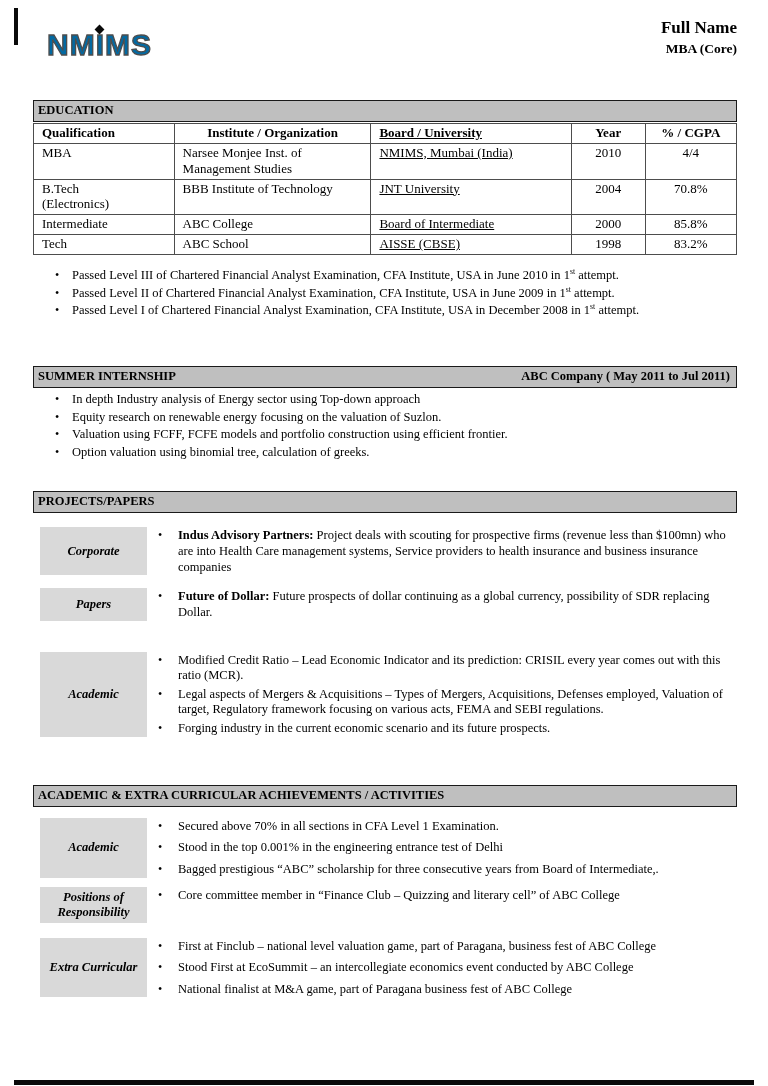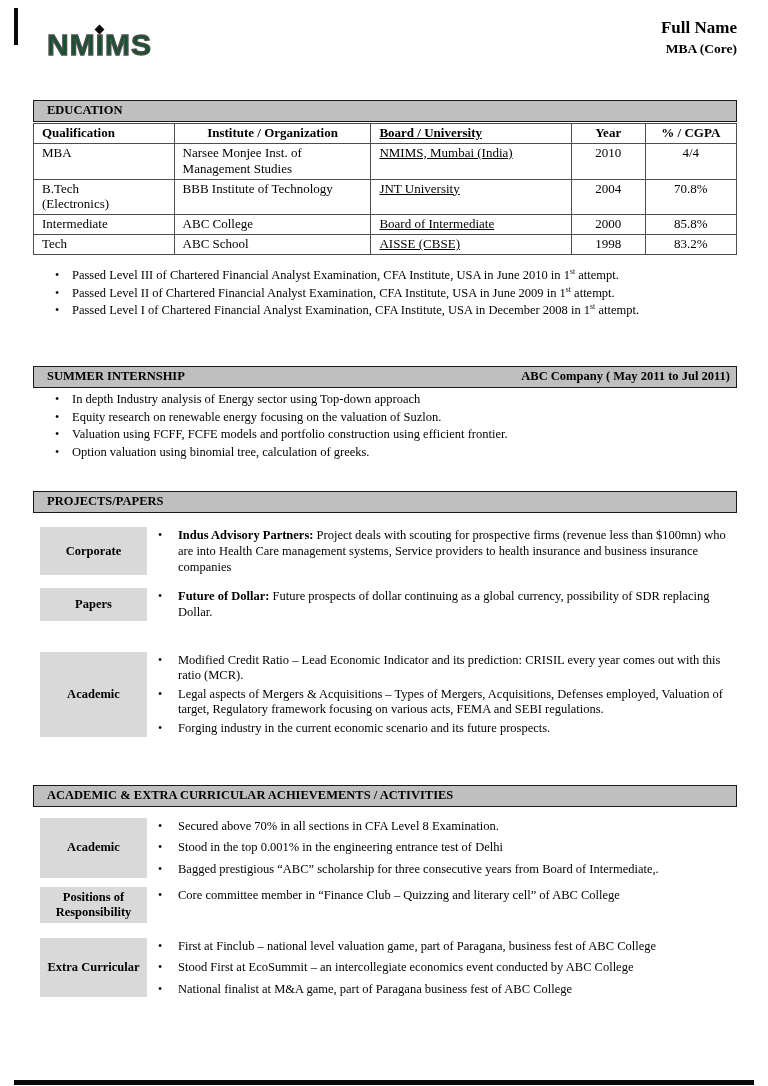--- a/index.html
+++ b/index.html
@@ -4,30 +4,30 @@
 <style>
   html,body{margin:0;padding:0;}
   body{width:768px;height:1086px;background:#ffffff;font-family:"Liberation Serif",serif;color:#000;position:relative;overflow:hidden;}
   .page{padding:0 31px 0 33px;}
   .page-left-tick{position:absolute;left:14px;top:8px;width:4px;height:37px;background:#0a0a0a;}
   .page-bottom-bar{position:absolute;left:14px;right:14px;bottom:1px;height:5px;background:#0a0a0a;}
 
   
   .header{display:flex;justify-content:space-between;align-items:flex-start;padding-top:16px;}
   .logo{position:relative;margin:14px 0 0 14px;font-family:"Liberation Sans",sans-serif;font-weight:bold;
-        font-size:30px;line-height:1;letter-spacing:1px;color:#14532d;-webkit-text-stroke:1.3px #4d4d4d;}
+        font-size:30px;line-height:1;letter-spacing:1px;color:#0369a1;-webkit-text-stroke:1.3px #4d4d4d;}
   .logo-diamond{position:absolute;top:-4px;left:49px;width:7px;height:7px;background:#0a0a0a;transform:rotate(45deg);}
   .id-block{text-align:right;padding-top:2px;}
   .name{font-size:17px;font-weight:bold;line-height:1.15;}
   .program{font-size:13.5px;font-weight:bold;margin-top:3px;}
   .contact{font-size:12.5px;margin-top:5px;}
 
   
   .sec-bar{display:flex;justify-content:space-between;align-items:center;background:#bfbfbf;border:1px solid #1a1a1a;
-           padding:2px 6px 3px 13px;font-size:12.5px;font-weight:bold;line-height:1.2;}
+           padding:2px 6px 3px 4px;font-size:12.5px;font-weight:bold;line-height:1.2;}
   .sec-education{margin-top:40px;}
   .sec-internship{margin-top:47px;}
   .sec-projects{margin-top:31px;}
   .sec-achievements{margin-top:48px;}
 
   
   .edu-table{width:100%;border-collapse:collapse;margin-top:1px;font-size:13px;border:1.5px solid #1a1a1a;table-layout:fixed;}
   .edu-table th,.edu-table td{border:1px solid #4d4d4d;padding:1px 5px 2px;vertical-align:top;line-height:1.22;}
   .edu-table th{font-weight:bold;}
   .edu-table td{white-space:pre-line;}
@@ -44,21 +44,21 @@
   .dot{flex:none;width:17px;font-size:12px;}
   .btext{flex:1;}
   .blist{padding:0 2px 0 22px;}
   .edu-bullets{margin-top:13px;}
   .int-bullets{margin-top:4px;}
   sup{font-size:0.62em;vertical-align:super;line-height:0;}
 
   
   .group{display:flex;align-items:stretch;margin-left:7px;}
   .glabel{flex:none;width:97px;background:#d9d9d9;display:flex;align-items:center;justify-content:center;
-          text-align:center;font-weight:bold;font-size:12.5px;line-height:1.2;padding:3px 5px;}
+          text-align:center;font-weight:bold;font-size:12.5px;line-height:1.2;padding:3px 5px;font-style:italic;}
   .gbullets{flex:1;margin-left:11px;padding-top:1px;}
   .gbullets .dot{width:20px;}
   .gbullets .bullet{margin-bottom:3px;}
   .gbullets .bullet:last-child{margin-bottom:0;}
   .ach .gbullets .bullet{margin-bottom:6px;}
   .ach .gbullets .bullet:last-child{margin-bottom:0;}
   .g-corporate{margin-top:14px;margin-bottom:13px;}
   .g-papers{margin-bottom:31px;}
   .g-acad{margin-top:11px;margin-bottom:9px;}
   .g-positions{margin-bottom:15px;}
@@ -219,21 +219,21 @@
 
   <div class="sec-bar sec-achievements">
     <span>ACADEMIC &amp; EXTRA CURRICULAR ACHIEVEMENTS / ACTIVITIES</span>
   </div>
 
   <div class="group ach g-acad">
     <div class="glabel">Academic</div>
     <div class="gbullets">
       <div class="bullet">
         <span class="dot">•</span>
-        <span class="btext">Secured above 70% in all sections in CFA Level 8 Examination.</span>
+        <span class="btext">Secured above 70% in all sections in CFA Level 1 Examination.</span>
       </div>
       <div class="bullet">
         <span class="dot">•</span>
         <span class="btext">Stood in the top 0.001% in the engineering entrance test of Delhi</span>
       </div>
       <div class="bullet">
         <span class="dot">•</span>
         <span class="btext">Bagged prestigious “ABC” scholarship for three consecutive years from Board of Intermediate,.</span>
       </div>
     </div>

